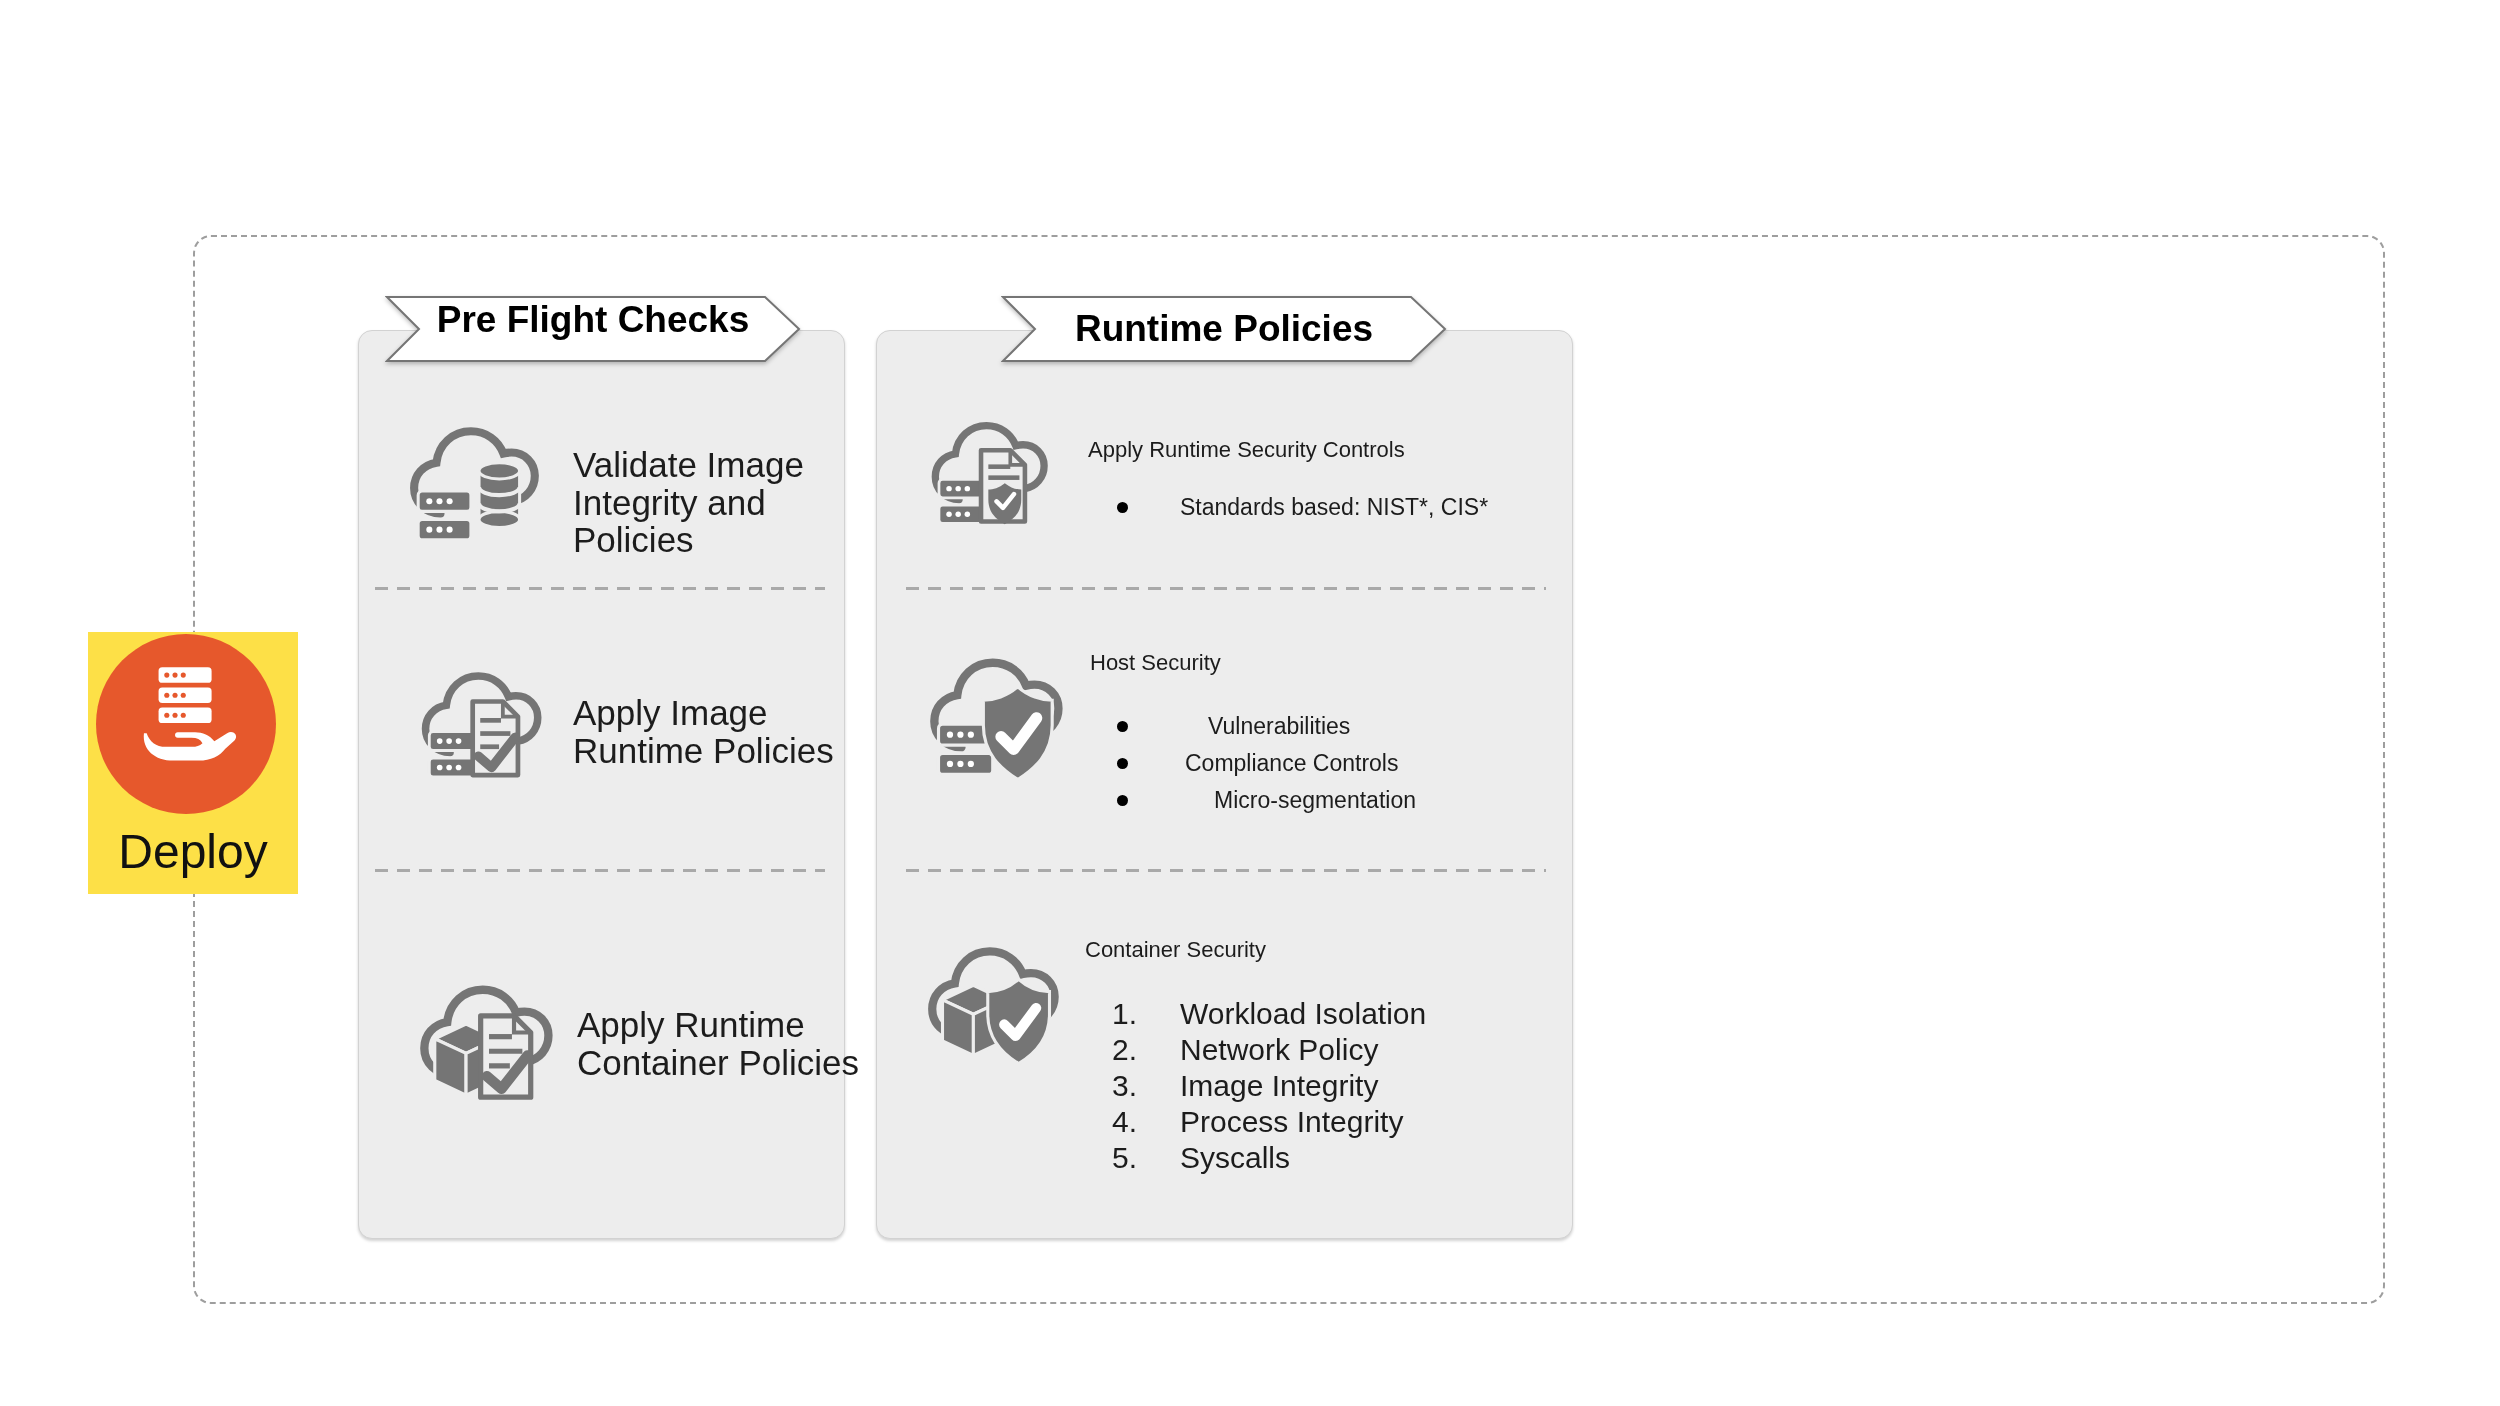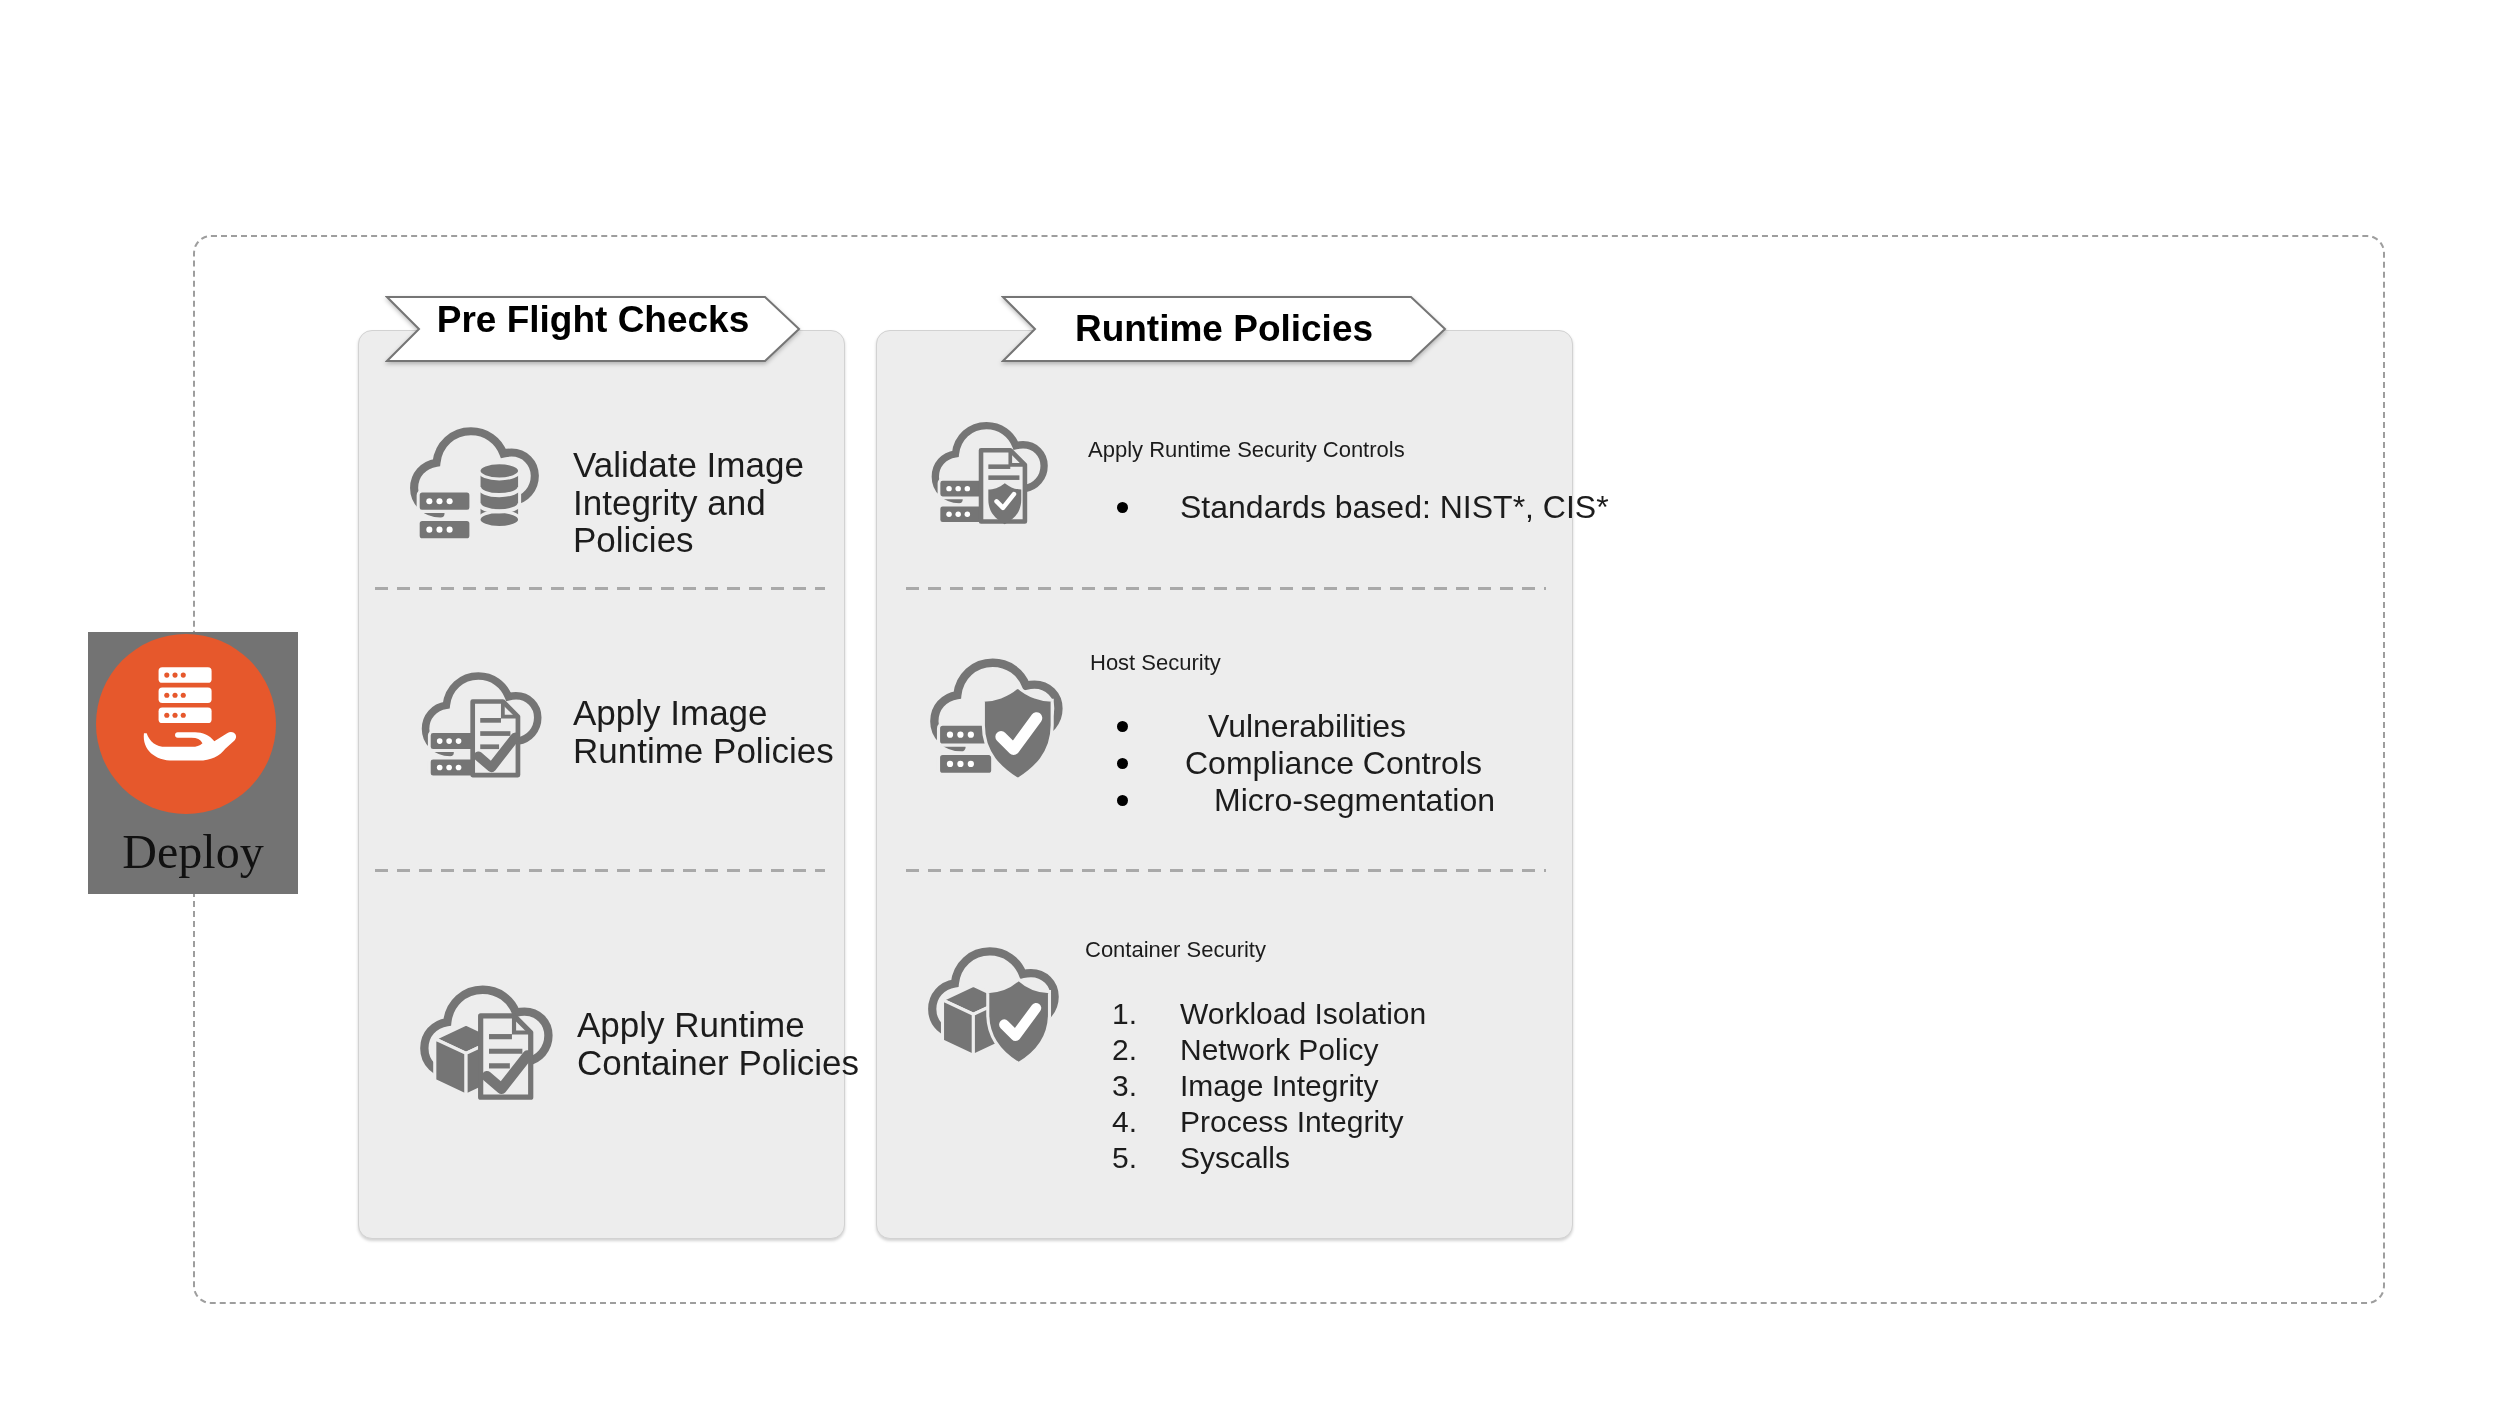--- a/index.html
+++ b/index.html
@@ -3,38 +3,38 @@
 <meta charset="utf-8">
 <style>
   html,body{margin:0;padding:0;background:#ffffff;}
   body{width:2500px;height:1406px;position:relative;overflow:hidden;
        font-family:"Liberation Sans","DejaVu Sans",sans-serif;color:#1c1c1c;}
   .abs{position:absolute;}
   
   .outer-frame{left:193px;top:235px;width:2188px;height:1065px;
     border:2px dashed #9e9e9e;border-radius:18px;}
   
-  .deploy-group{left:88px;top:632px;width:210px;height:262px;background:#737373;font-family:Liberation Serif, serif;}
+  .deploy-group{left:88px;top:632px;width:210px;height:262px;background:#fde047;}
   .deploy-circle{position:absolute;left:8px;top:2px;width:180px;height:180px;border-radius:50%;}
   .deploy-label{position:absolute;top:192px;left:0;width:210px;text-align:center;
     font-size:48px;line-height:56px;color:#111111;}
   
   .panel{background:#ededed;border:1.5px solid #d2d2d2;border-radius:14px;
     box-shadow:0 2px 3px rgba(0,0,0,0.18);}
   .panel-left{left:358px;top:330px;width:485px;height:907px;}
   .panel-right{left:876px;top:330px;width:695px;height:907px;}
   
   .banner{filter:drop-shadow(0 2px 2px rgba(0,0,0,0.25));}
   .banner-title{font-size:37px;font-weight:bold;color:#000;text-align:center;line-height:68px;}
   
   .sep{height:3px;background:repeating-linear-gradient(90deg,#a9a9a9 0 13px,transparent 13px 22px);}
   
   .lines{font-size:35px;line-height:37.5px;}
   .heading{font-size:22px;line-height:37px;}
-  .bullet-row{display:flex;align-items:flex-start;height:37px;font-size:32px;line-height:37px;}
+  .bullet-row{display:flex;align-items:flex-start;height:37px;font-size:23px;line-height:37px;}
   .dot{width:11px;height:11px;border-radius:50%;background:#000;margin-top:13px;flex:none;}
   .num-row{display:flex;height:36px;font-size:30px;line-height:36px;}
   .num{width:68px;flex:none;}
   .icon-svg{display:block;}
 </style>
 </head>
 <body>
 
 <svg width="0" height="0" style="position:absolute">
   <defs>

